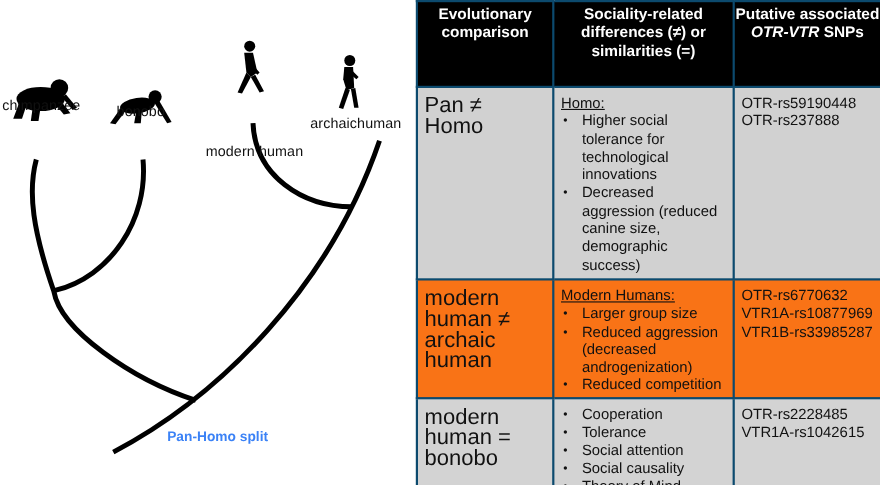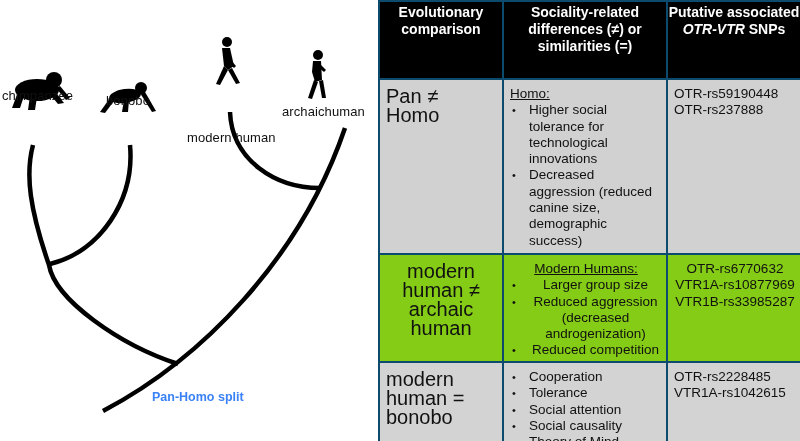--- a/index.html
+++ b/index.html
@@ -26,21 +26,21 @@
     }
     table.cmp th, table.cmp td {
       border: 2px solid #0c4a6e; vertical-align: top; padding: 0;
     }
     table.cmp th {
       background: #000; color: #fff; font-weight: bold; font-size: 14px;
       line-height: 17px; text-align: center; height: 74px; padding-top: 2px;
     }
     table.cmp th i { font-style: italic; }
     .row1 td { background: #d1d1d1; height: 166px; }
-    .row2 td { background: #84cc16; height: 99px; text-align: center; }
+    .row2 td { background: #f97316; height: 99px; }
     .row3 td { background: #d3d3d3; height: 84px; }
     td.comp { font-size: 20px; line-height: 19px; padding: 7px 6px 0 6px !important; }
     td.diff { padding: 6px 4px 0 6px !important; }
     td.snp { padding: 6px 4px 0 6px !important; font-size: 13.5px; }
     .sub-head { text-decoration: underline; display: block; }
     ul.blist { list-style: none; margin: 0; padding: 0; }
     ul.blist li { position: relative; padding-left: 19px; }
     ul.blist li::before {
       content: "\2022"; position: absolute; left: 2px; top: 0; font-size: 11px;
     }

